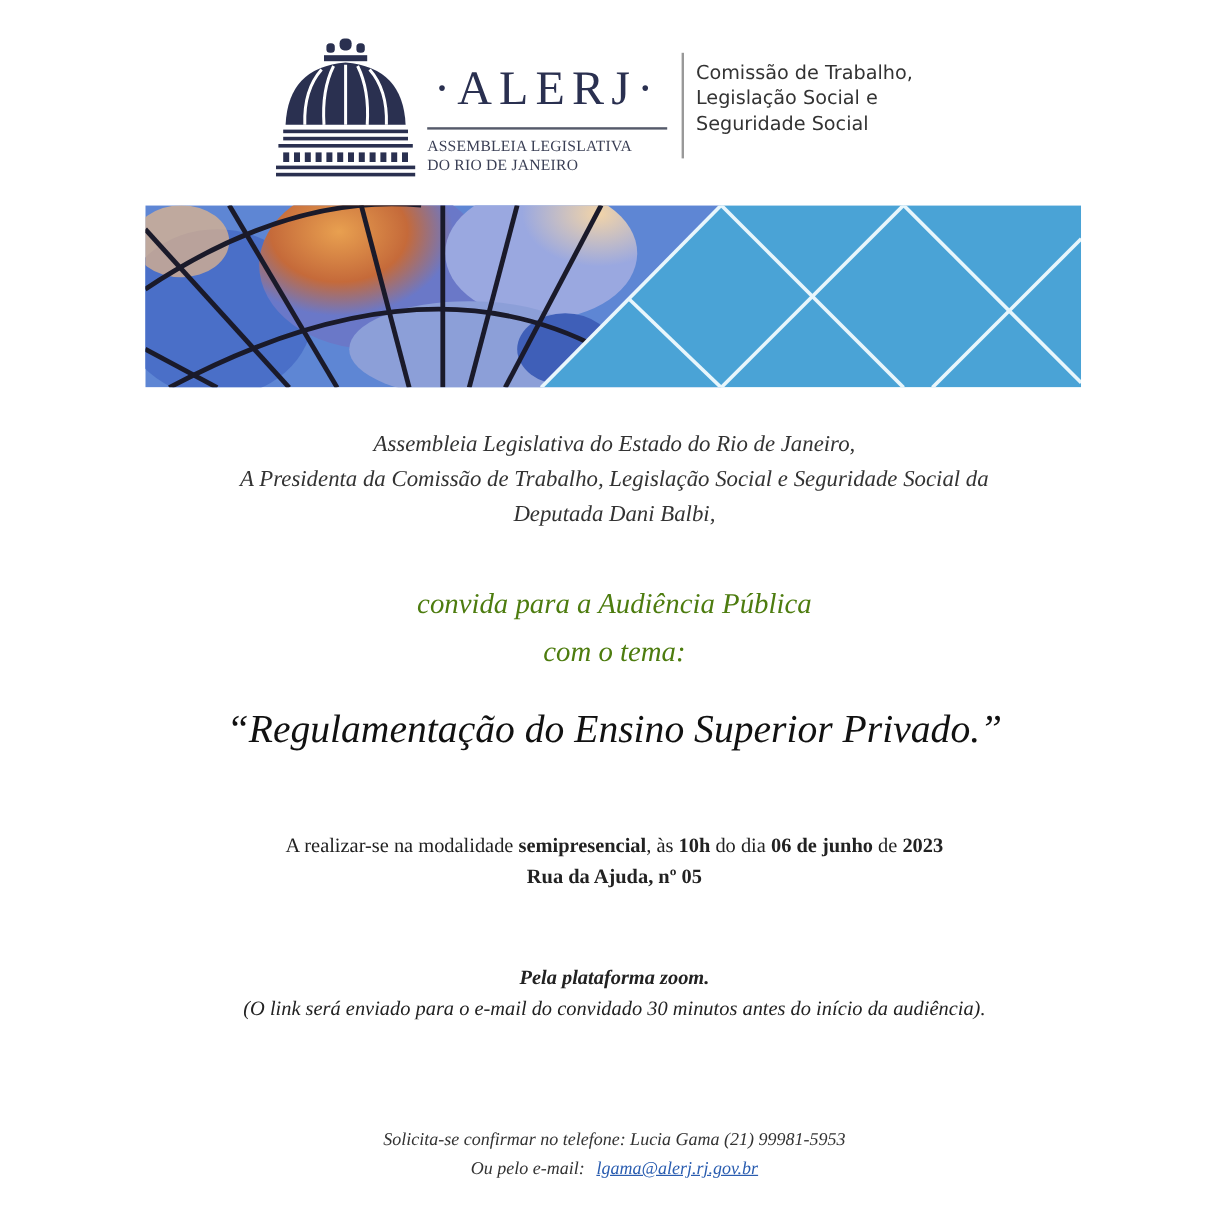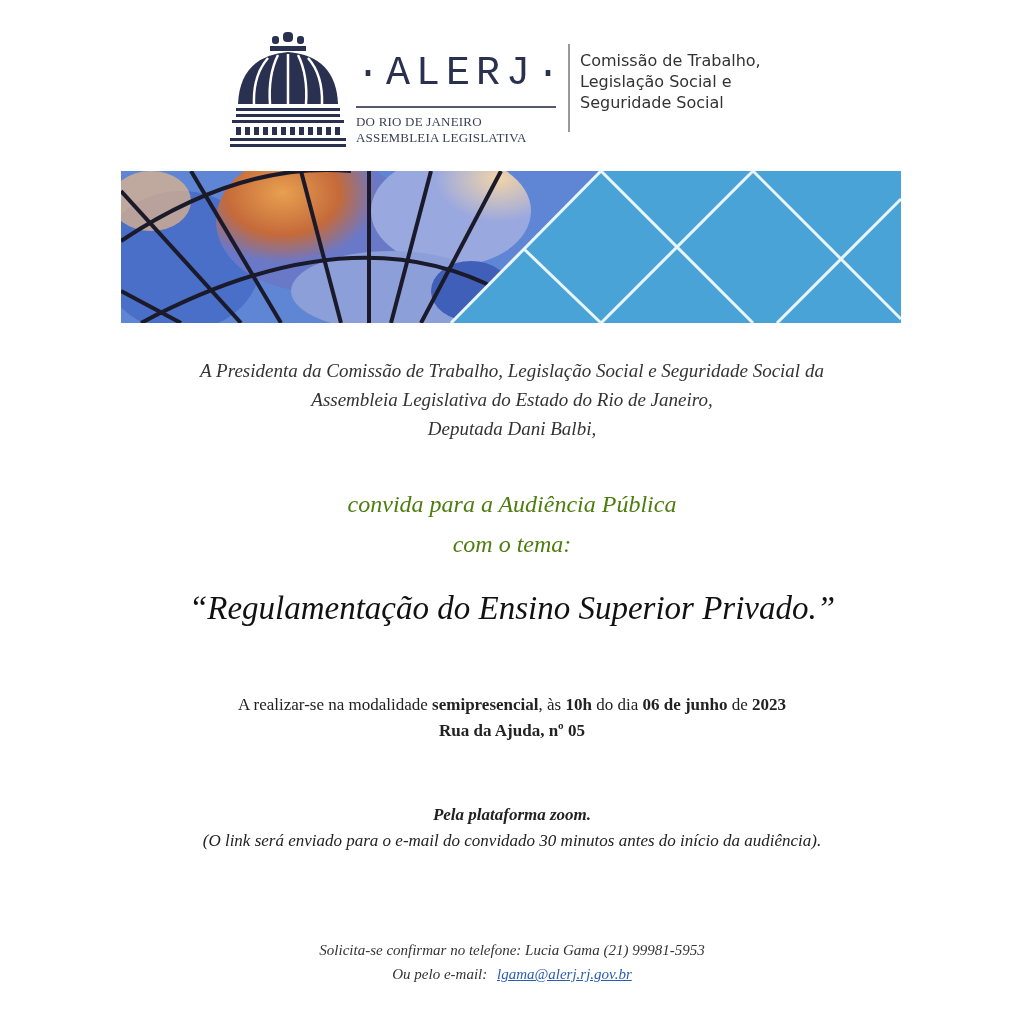--- a/index.html
+++ b/index.html
@@ -5,21 +5,21 @@
     html, body { margin: 0; padding: 0; }
     body {
       width: 1024px; height: 1024px; background: #ffffff; position: relative;
       overflow: hidden; color: #2a2a2a;
       font-family: "Liberation Serif", "DejaVu Serif", serif;
     }
     .header { position: absolute; left: 228px; top: 30px; width: 600px; height: 125px; }
     .dome { position: absolute; left: 0; top: 0; width: 120px; height: 120px; }
     .alerj-block { position: absolute; left: 128px; top: 22px; width: 328px; }
     .alerj-title {
-      font-family: Liberation Mono, monospace; font-size: 40px; letter-spacing: 6px;
+      font-family: Liberation Serif, serif; font-size: 40px; letter-spacing: 6px;
       color: #2a3050; line-height: 44px; text-align: center; width: 200px;
     }
     .alerj-rule { width: 200px; height: 2px; background: #555a6a; margin: 10px 0 6px 0; }
     .alerj-sub {
       font-family: "Liberation Serif", serif; font-size: 13px; color: #3a3f55;
       line-height: 16px; letter-spacing: 0.2px;
     }
     .vrule { position: absolute; left: 340px; top: 14px; width: 2px; height: 88px; background: #999; }
     .committee {
       position: absolute; left: 352px; top: 20px; font-family: "DejaVu Sans", sans-serif;
@@ -74,22 +74,22 @@
       <path d="M40 28 Q25 45 26 74"></path>
       <path d="M80 28 Q95 45 94 74"></path>
     </g>
   </svg>
 
   <div class="alerj-block">
     <div class="alerj-title">
       <span>·</span><span>ALERJ</span><span>·</span>
     </div>
     <div class="alerj-rule"></div>
+    <div class="alerj-sub">ASSEMBLEIA LEGISLATIVA</div>
     <div class="alerj-sub">DO RIO DE JANEIRO</div>
-    <div class="alerj-sub">ASSEMBLEIA LEGISLATIVA</div>
   </div>
 
   <div class="vrule"></div>
 
   <div class="committee">
     <div>Comissão de Trabalho,</div>
     <div>Legislação Social e</div>
     <div>Seguridade Social</div>
   </div>
 </div>
@@ -131,22 +131,22 @@
       <path d="M480 0 L632 152"></path>
       <path d="M632 0 L780 148"></path>
       <path d="M632 0 L480 152"></path>
       <path d="M780 28 L656 152"></path>
       <path d="M403 78 L480 152"></path>
     </g>
   </svg>
 </div>
 
 <div class="content intro">
+  <div>Assembleia Legislativa do Estado do Rio de Janeiro,</div>
   <div>A Presidenta da Comissão de Trabalho, Legislação Social e Seguridade Social da</div>
-  <div>Assembleia Legislativa do Estado do Rio de Janeiro,</div>
   <div>Deputada Dani Balbi,</div>
 </div>
 
 <div class="content invite">
   <div>convida para a Audiência Pública</div>
   <div>com o tema:</div>
 </div>
 
 <div class="content theme">“Regulamentação do Ensino Superior Privado.”</div>
 

